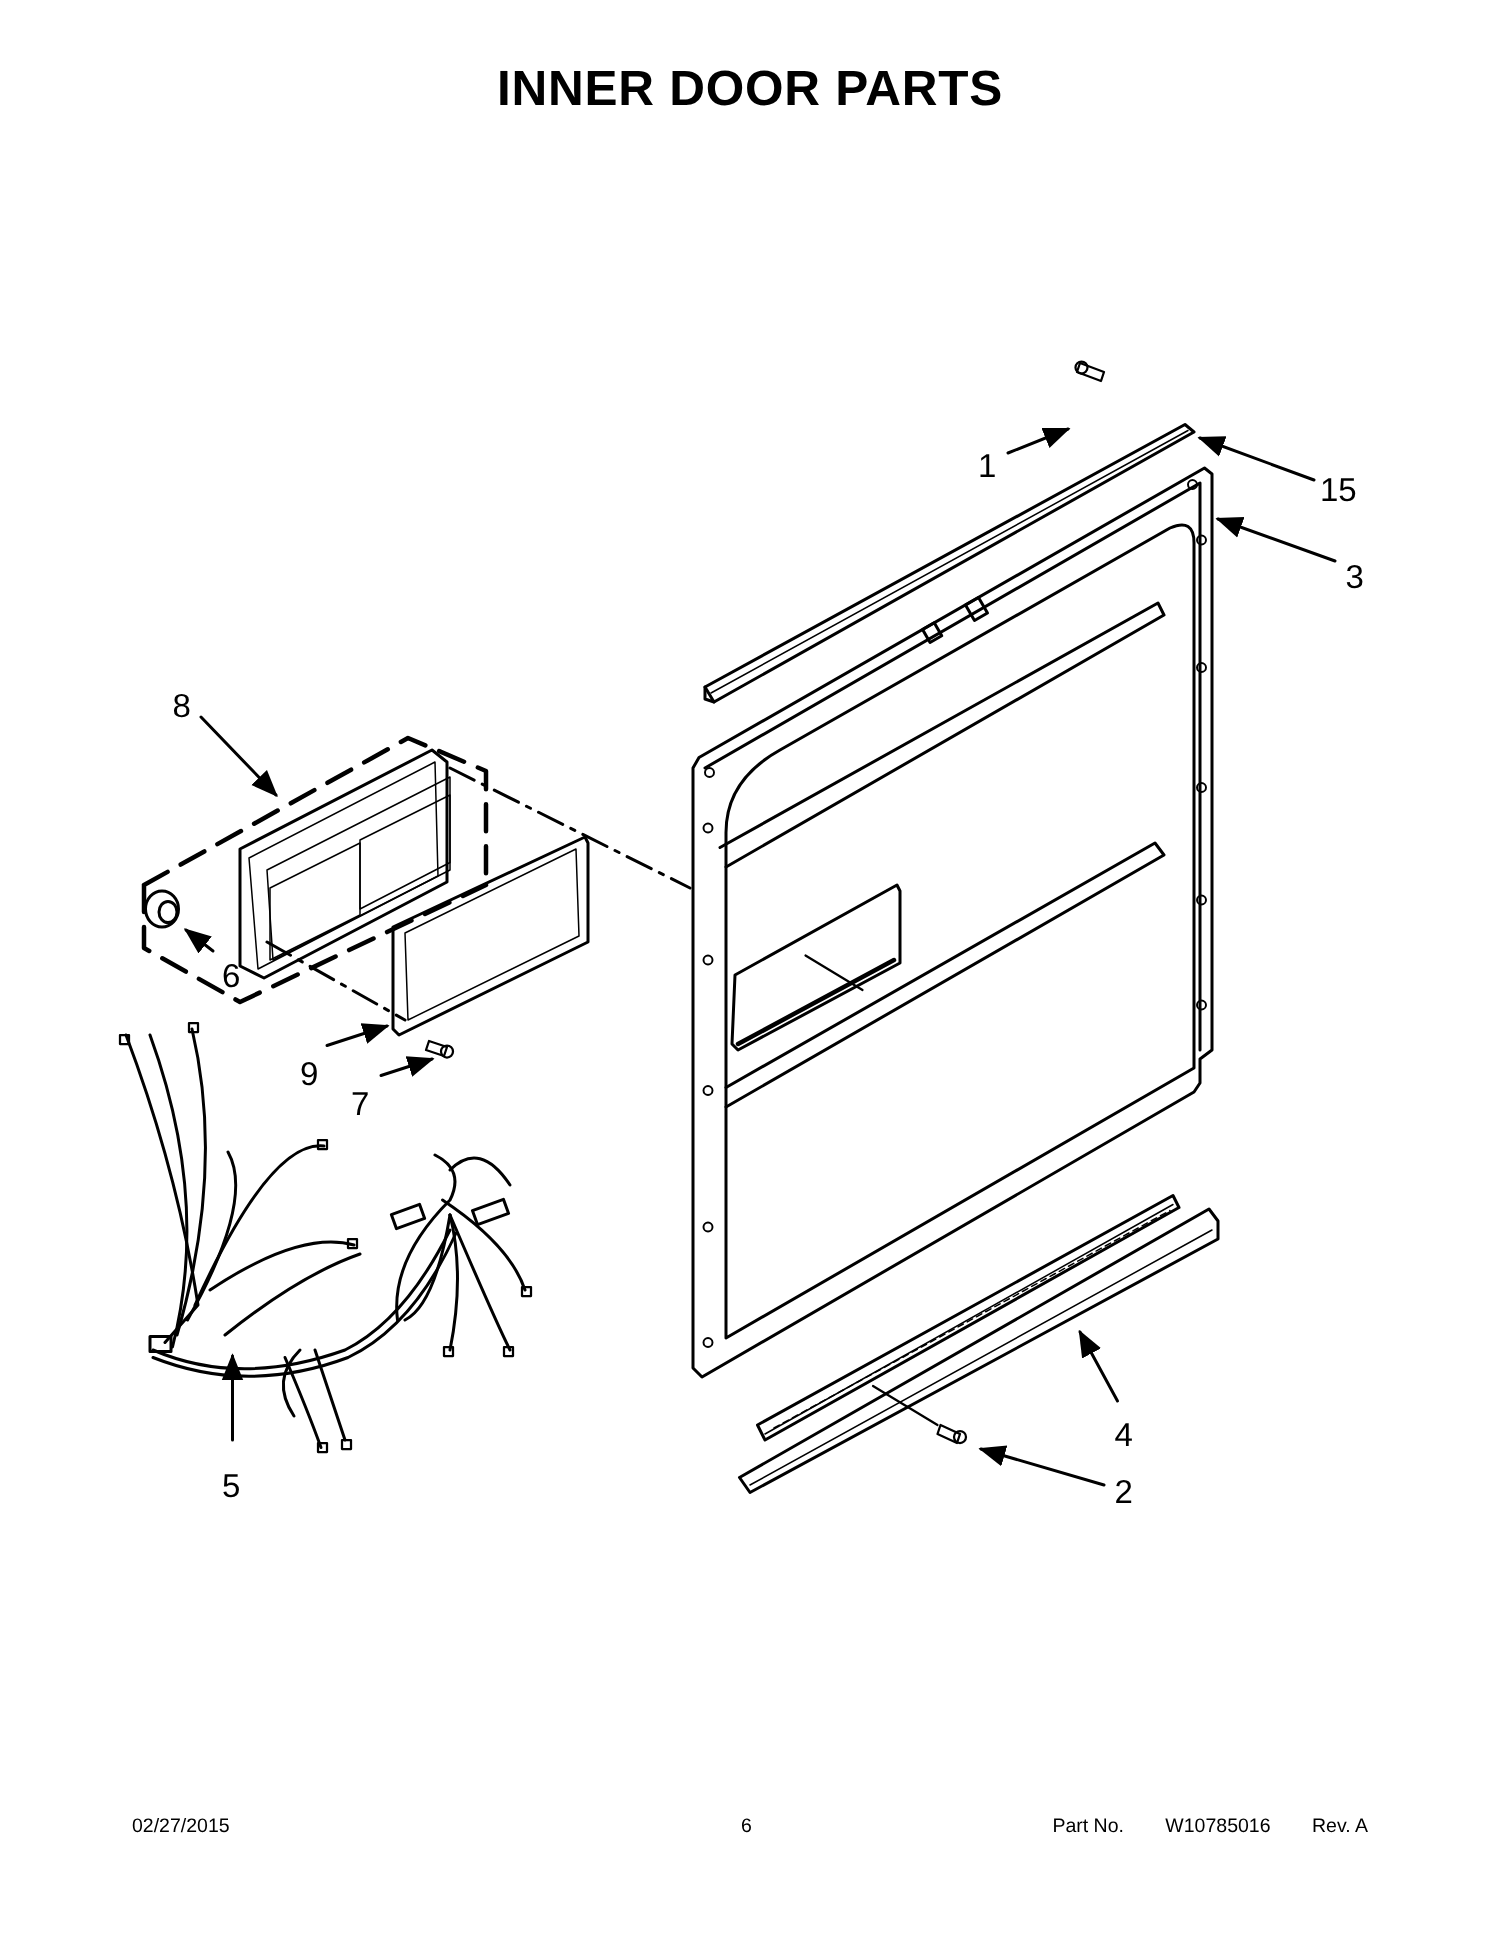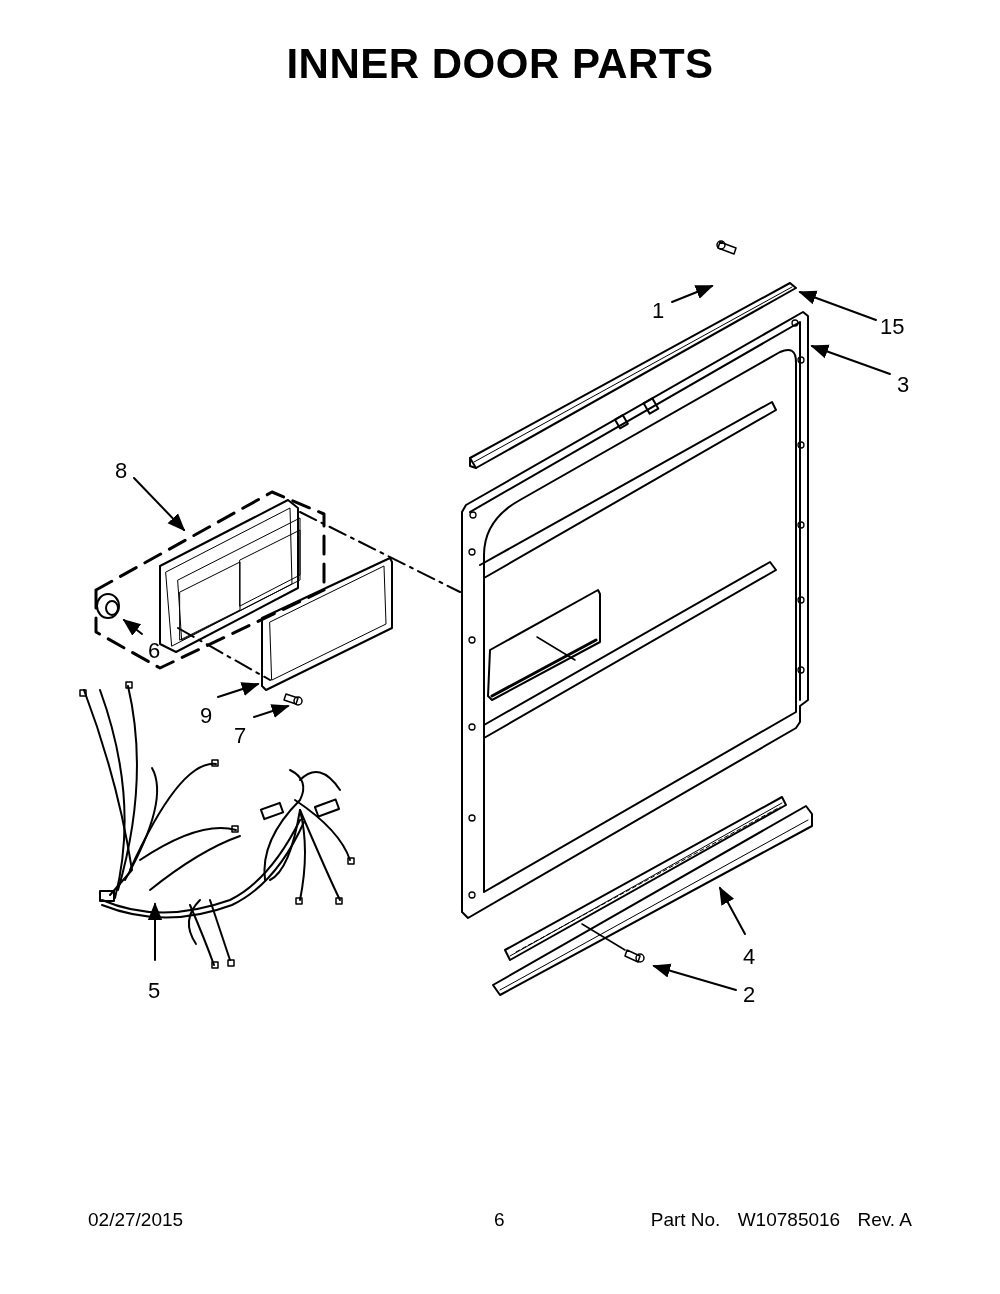--- a/index.html
+++ b/index.html
@@ -1,26 +1,26 @@
 <!DOCTYPE html>
 <html><head>
 <meta charset="utf-8">
 <style>
   html, body { margin: 0; padding: 0; background: #ffffff; }
   body { width: 1000px; height: 1294px; position: relative; overflow: hidden;
          font-family: "Liberation Sans", sans-serif; color: #000; }
   .title { position: absolute; top: 40px; left: 0; width: 1000px; text-align: center;
-           font-size: 42px; font-weight: bold; letter-spacing: 0.5px; }
+           font-size: 33px; font-weight: bold; letter-spacing: 0.5px; }
   .diagram { position: absolute; left: 0; top: 0; width: 1000px; height: 1294px; }
   .callout { position: absolute; font-size: 22px; line-height: 22px; }
-  .footer { position: absolute; top: 1209px; font-size: 19px; }
+  .footer { position: absolute; top: 1209px; font-size: 13px; }
   .footer-date { left: 88px; }
   .footer-page { left: 494px; }
   .footer-part { right: 88px; text-align: right; }
-  .footer-part span + span { margin-left: 12px; }
+  .footer-part span + span { margin-left: 24px; }
 </style>
 </head>
 <body>
 
 <div class="title">INNER DOOR PARTS</div>
 
 <svg class="diagram" viewBox="0 0 1000 1294" xmlns="http://www.w3.org/2000/svg" fill="none" stroke="#000" stroke-linecap="round" stroke-linejoin="round">
   <defs>
     <marker id="arr" viewBox="0 0 10 10" refX="9" refY="5" markerWidth="9" markerHeight="9" orient="auto-start-reverse">
       <path d="M0,1 L10,5 L0,9 z" fill="#000" stroke="none"></path>

